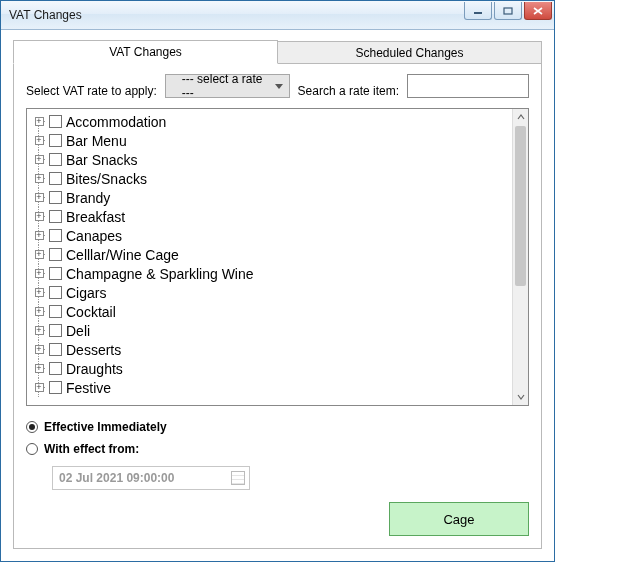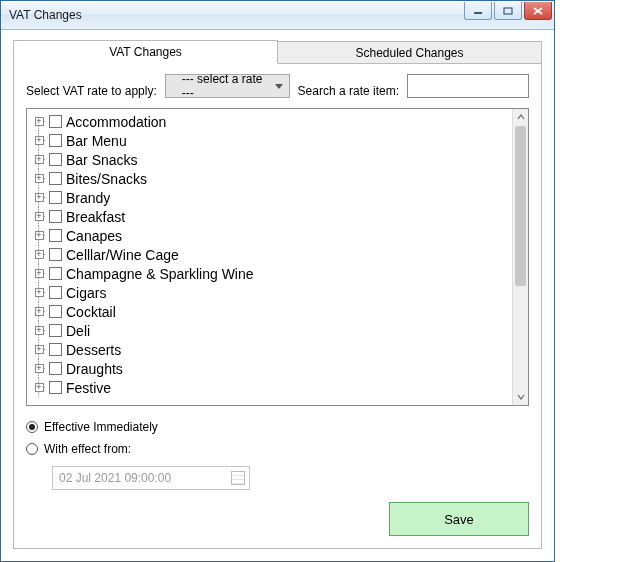--- a/index.html
+++ b/index.html
@@ -174,21 +174,21 @@
     color: #666;
   }
   .scroll-thumb {
     position: absolute; left: 2px; right: 2px;
     top: 17px; height: 160px;
     background: #c7c7c7;
     border-radius: 2px;
   }
   .scroll-btn.bottom { position: absolute; bottom: 0; left:0; right:0; }
 
-  .radios { margin-top: 10px; }
+  .radios { margin-top: 10px; font-weight: bold; }
   .radio-row { display: flex; align-items: center; gap: 6px; height: 22px; }
   .radio {
     width: 12px; height: 12px; border-radius: 50%;
     border: 1px solid #555; background: #fff;
     display: flex; align-items: center; justify-content: center;
     cursor: default;
   }
   .radio.checked::after {
     content: ""; width: 6px; height: 6px; border-radius: 50%;
     background: #222;
@@ -405,19 +405,19 @@
           <span>With effect from:</span>
         </div>
         <div class="datetime">
           <span>02  Jul  2021      09:00:00</span>
           <span class="cal-icon"></span>
         </div>
       </div>
 
       <div class="buttons">
         <div class="btn save">
-          <span>Save</span>
+          <span>Cage</span>
         </div>
       </div>
 
     </div>
   </div>
 </div>
 
 </body></html>

